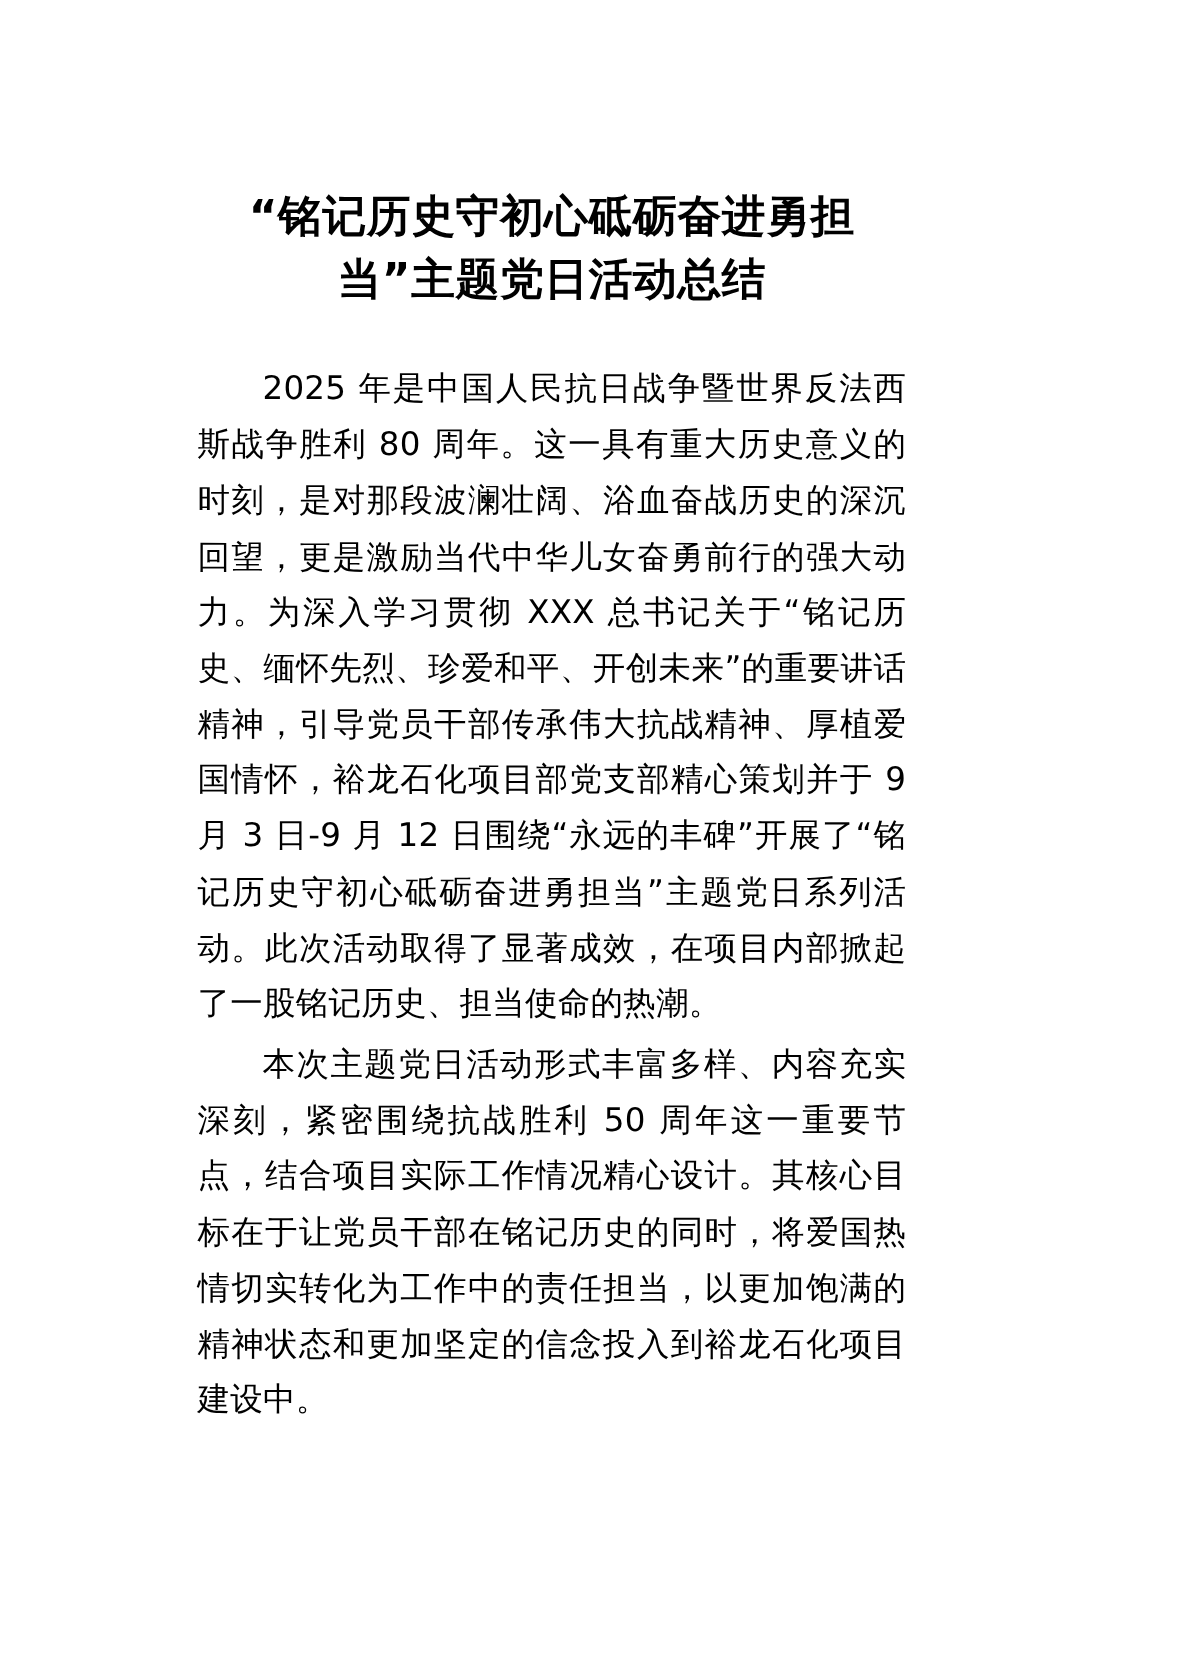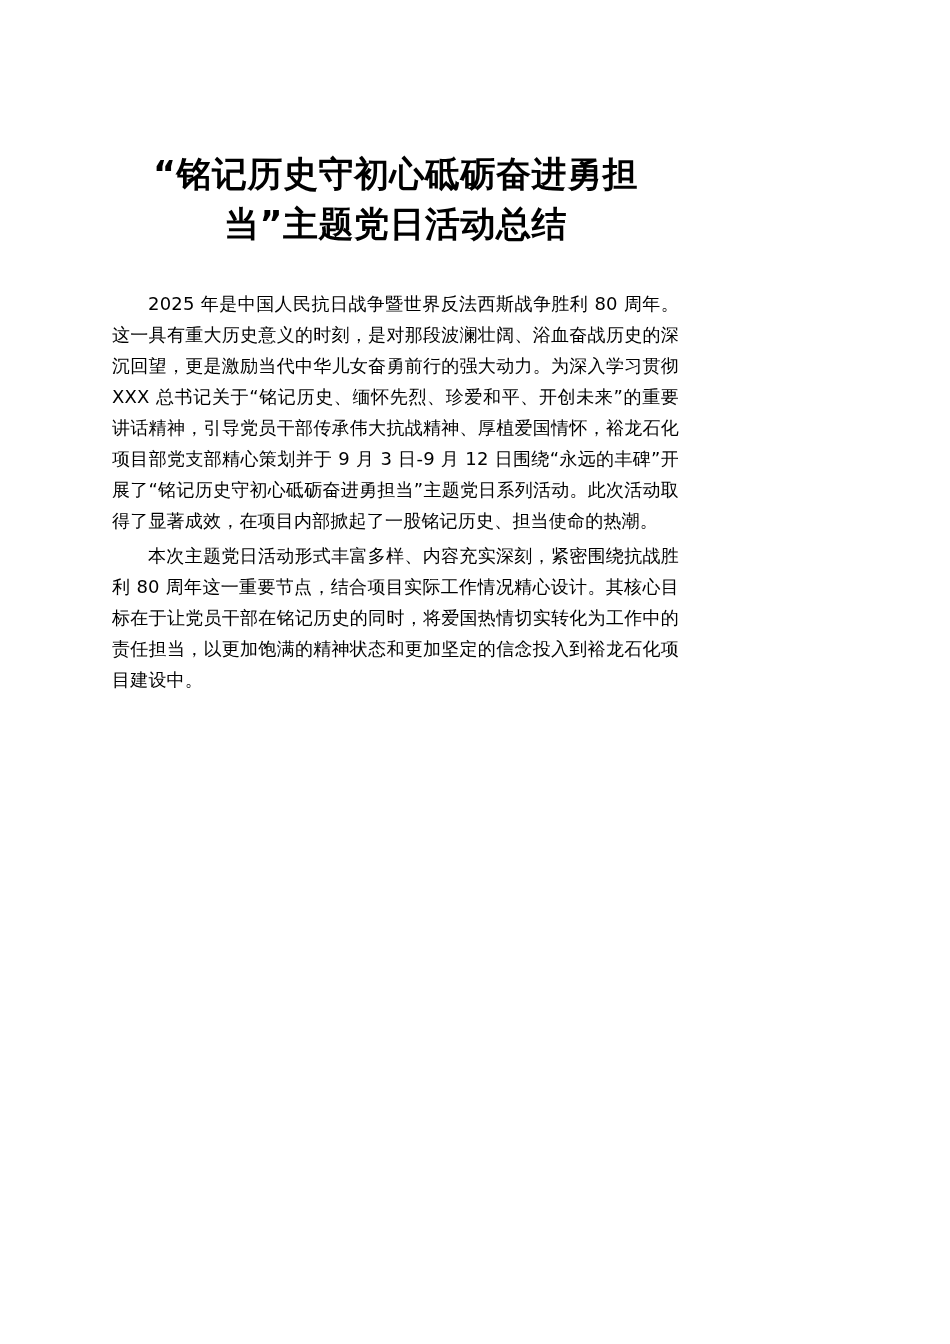--- a/index.html
+++ b/index.html
@@ -13,46 +13,47 @@
     font-family: "DejaVu Sans", "Liberation Sans", sans-serif;
     color: #000000;
     overflow: hidden;
   }
   .page {
     box-sizing: border-box;
     width: 798px;
     height: 1344px;
     padding: 150px 119px 40px 112px;
     background: #ffffff;
+    margin-left: 46px;
   }
   .doc-title {
     font-size: 35px;
     font-weight: bold;
     line-height: 1.42;
     text-align: center;
     letter-spacing: 0.5px;
     margin: 0 0 40px 0;
     padding: 0 6px;
   }
   .para {
-    font-size: 18px;
+    font-size: 26px;
     line-height: 1.72;
     text-align: justify;
     text-justify: inter-ideograph;
     margin: 0 0 4px 0;
     letter-spacing: 0.2px;
   }
   .para.indent {
     text-indent: 2em;
   }
   .para.heading {
     text-indent: 1em;
   }
 </style>
 </head>
 <body>
 
 <div class="page">
   <h1 class="doc-title">“铭记历史守初心砥砺奋进勇担当”主题党日活动总结</h1>
 
   <p class="para indent">2025 年是中国人民抗日战争暨世界反法西斯战争胜利 80 周年。这一具有重大历史意义的时刻，是对那段波澜壮阔、浴血奋战历史的深沉回望，更是激励当代中华儿女奋勇前行的强大动力。为深入学习贯彻 XXX 总书记关于“铭记历史、缅怀先烈、珍爱和平、开创未来”的重要讲话精神，引导党员干部传承伟大抗战精神、厚植爱国情怀，裕龙石化项目部党支部精心策划并于 9 月 3 日-9 月 12 日围绕“永远的丰碑”开展了“铭记历史守初心砥砺奋进勇担当”主题党日系列活动。此次活动取得了显著成效，在项目内部掀起了一股铭记历史、担当使命的热潮。</p>
-  <p class="para indent">本次主题党日活动形式丰富多样、内容充实深刻，紧密围绕抗战胜利 80 周年这一重要节点，结合项目实际工作情况精心设计。其核心目标在于让党员干部在铭记历史的同时，将爱国热情切实转化为工作中的责任担当，以更加饱满的精神状态和更加坚定的信念投入到裕龙石化项目建设中。</p>
+  <p class="para indent">本次主题党日活动形式丰富多样、内容充实深刻，紧密围绕抗战胜利 50 周年这一重要节点，结合项目实际工作情况精心设计。其核心目标在于让党员干部在铭记历史的同时，将爱国热情切实转化为工作中的责任担当，以更加饱满的精神状态和更加坚定的信念投入到裕龙石化项目建设中。</p>
 </div>
 
 </body></html>

